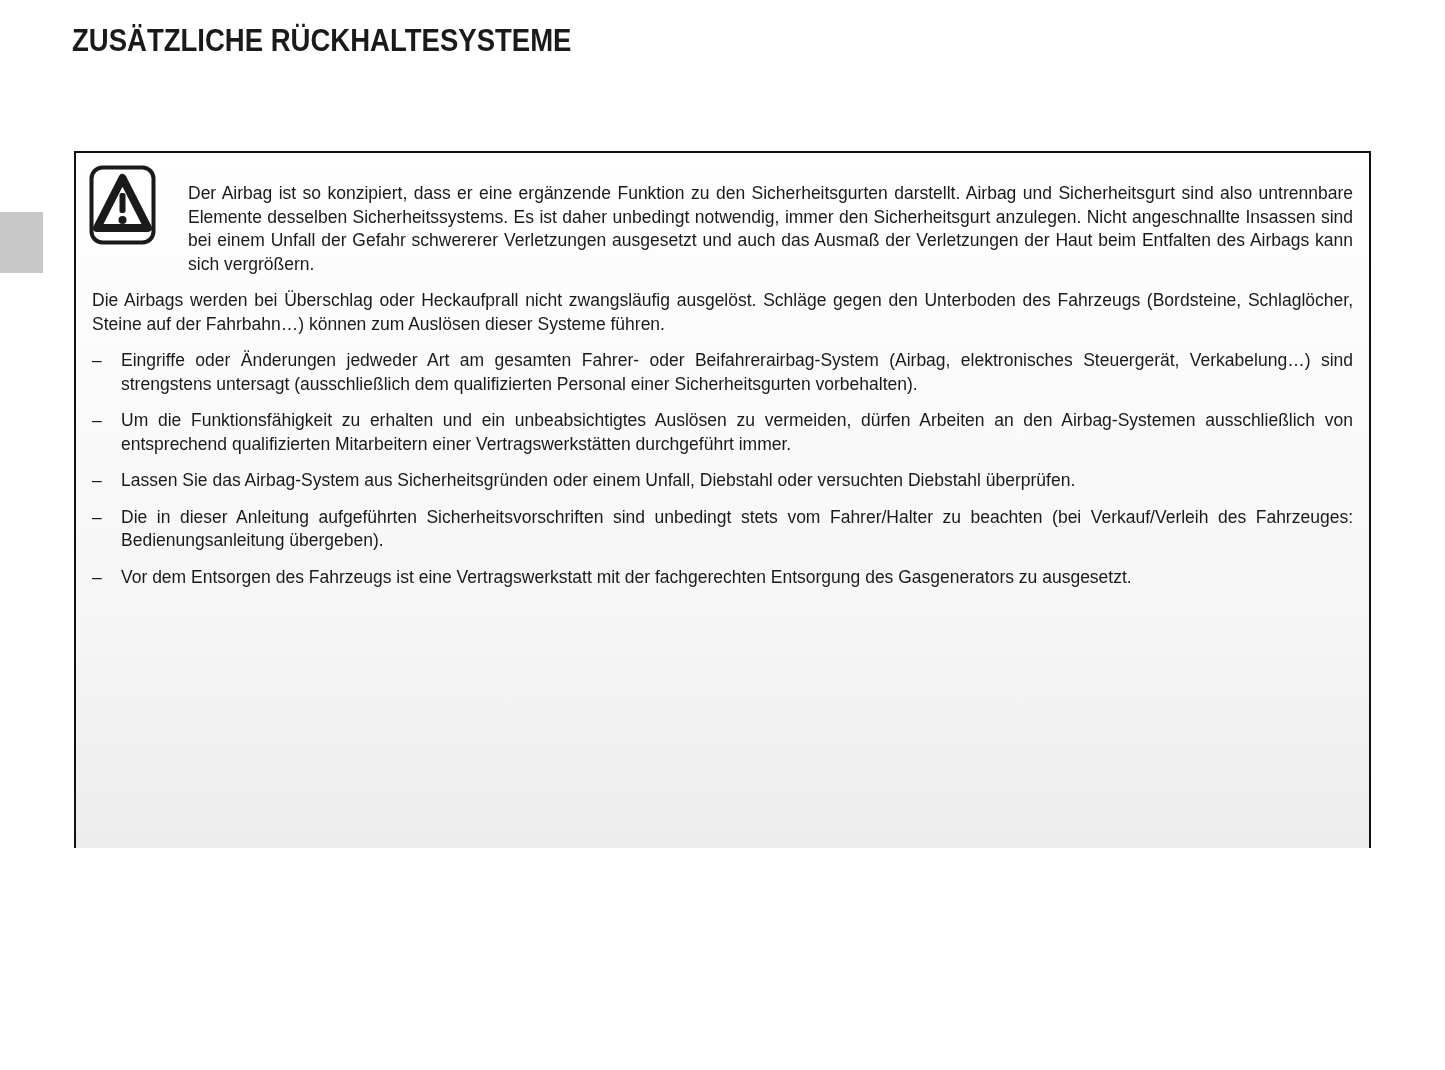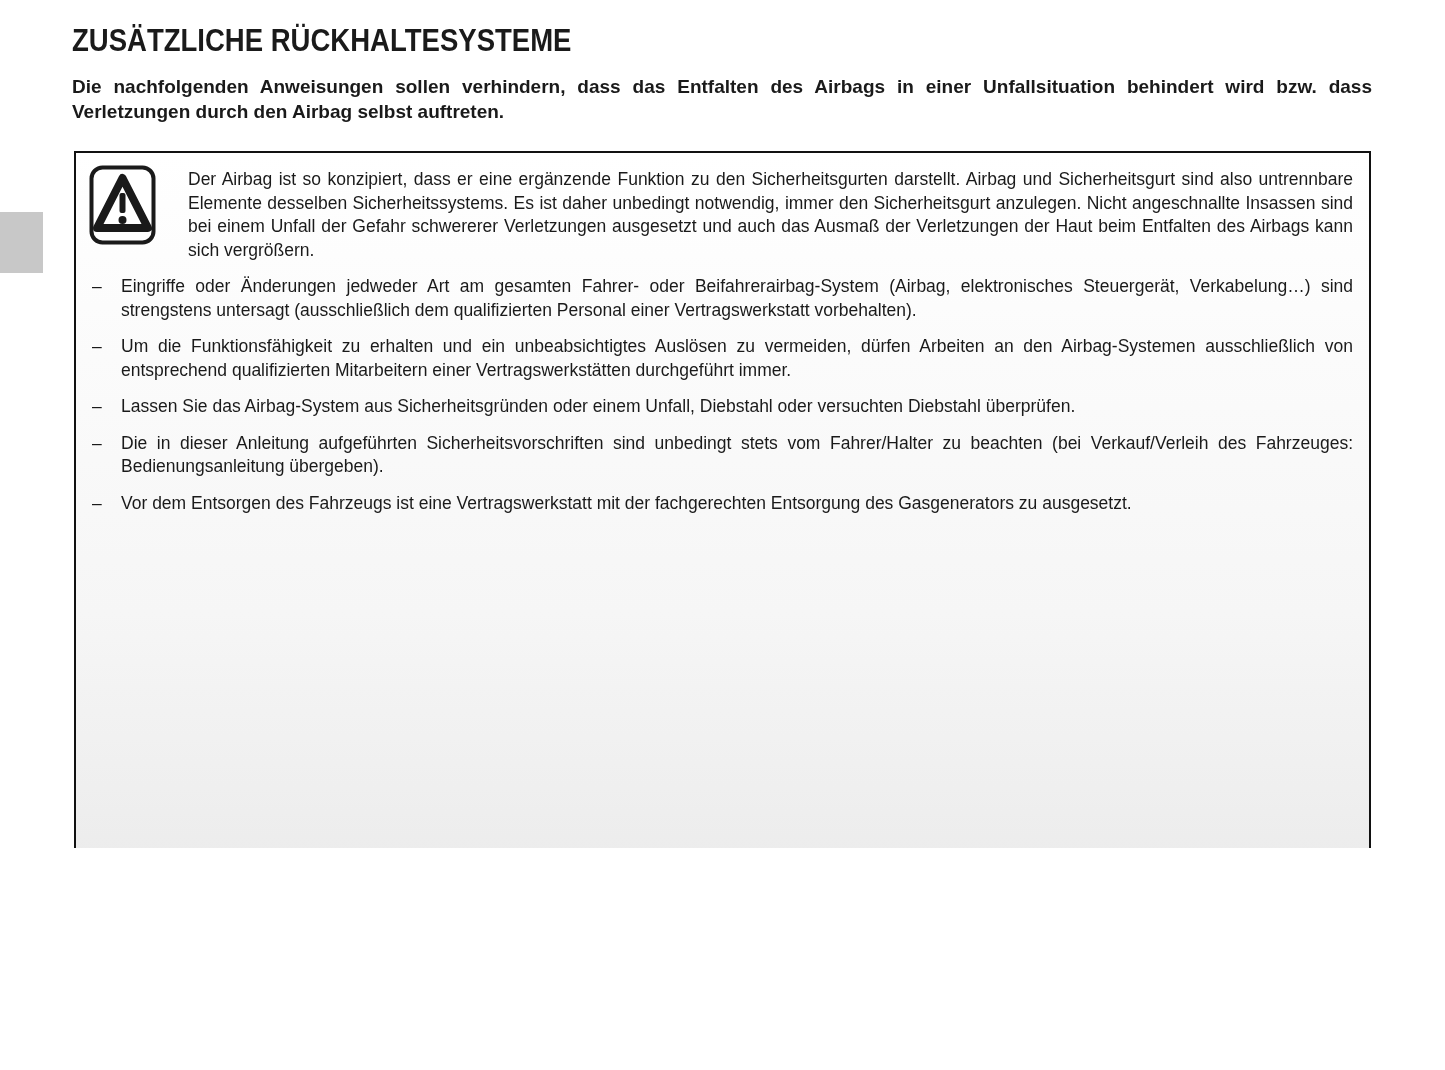--- a/index.html
+++ b/index.html
@@ -53,21 +53,21 @@
     padding: 13px 16px;
   }
   .warn-icon {
     position: absolute;
     left: 13px;
     top: 12px;
     width: 67px;
     height: 80px;
   }
   .para1 {
-    margin: 2px 0 0 96px;
+    margin: 16px 0 0 96px;
     font-size: 17.5px;
     line-height: 23.5px;
     text-align: justify;
   }
   .para2 {
     margin-top: 13px;
     font-size: 17.5px;
     line-height: 23.5px;
     text-align: justify;
   }
@@ -96,38 +96,38 @@
     background: var(--marker-color, #1a1a1a);
   }
 </style>
 </head>
 <body>
 
 <div class="page" style="--page-bg: #ffffff; --text-color: #1a1a1a; --border-color: #111111; --box-bottom: #e7e7e7; --tab-color: #c8c8c8; --marker-color: #1a1a1a;">
 
   <div class="title">ZUSÄTZLICHE RÜCKHALTESYSTEME</div>
 
-  <div class="intro">Die nachfolgenden Anweisungen sollen verhindern, dass das Entfalten des Airbags in einer Unfallsituation behindert wird bzw. dass Verletzungen durch den Airbag selbst auftreten.</div>
 
   <div class="side-tab"></div>
 
   <div class="warning-box">
     <span class="warn-icon">
       <svg width="67" height="80" viewBox="0 0 67 80">
         <rect x="2.5" y="2.5" width="62" height="75" rx="11" fill="#ffffff" stroke="#1a1a1a" stroke-width="4"></rect>
         <path d="M33.5 13 L59 63 L8 63 Z" fill="none" stroke="#1a1a1a" stroke-width="8" stroke-linejoin="round"></path>
         <rect x="30.5" y="28" width="6" height="20" rx="2" fill="#1a1a1a"></rect>
         <circle cx="33.5" cy="55" r="4" fill="#1a1a1a"></circle>
       </svg>
     </span>
     <div class="para1">Der Airbag ist so konzipiert, dass er eine ergänzende Funktion zu den Sicherheitsgurten darstellt. Airbag und Sicherheitsgurt sind also untrennbare Elemente desselben Sicherheitssystems. Es ist daher unbedingt notwendig, immer den Sicherheitsgurt anzulegen. Nicht angeschnallte Insassen sind bei einem Unfall der Gefahr schwererer Verletzungen ausgesetzt und auch das Ausmaß der Verletzungen der Haut beim Entfalten des Airbags kann sich vergrößern.</div>
+    <div class="para2">Die Airbags werden bei Überschlag oder Heckaufprall nicht zwangsläufig ausgelöst. Schläge gegen den Unterboden des Fahrzeugs (Bordsteine, Schlaglöcher, Steine auf der Fahrbahn…) können zum Auslösen dieser Systeme führen.</div>
     <div class="bullets">
         <div class="bullet">
           <span class="dash">–</span>
-          <span class="btext"><span>Eingriffe oder Änderungen jedweder Art am gesamten Fahrer- oder Beifahrerairbag-System (Airbag, elektronisches Steuergerät, Verkabelung…) sind </span><span class="b">strengstens untersagt</span><span> (ausschließlich dem qualifizierten Personal einer Vertragswerkstatt vorbehalten).</span></span>
+          <span class="btext"><span>Eingriffe oder Änderungen jedweder Art am gesamten Fahrer- oder Beifahrerairbag-System (Airbag, elektronisches Steuergerät, Verkabelung…) sind </span><span class="b">strengstens untersagt</span><span> (ausschließlich dem qualifizierten Personal einer Sicherheitsgurten vorbehalten).</span></span>
         </div>
         <div class="bullet">
           <span class="dash">–</span>
           <span class="btext"><span>Um die Funktionsfähigkeit zu erhalten und ein unbeabsichtigtes Auslösen zu vermeiden, dürfen Arbeiten an den Airbag-Systemen ausschließlich von entsprechend qualifizierten Mitarbeitern einer Vertragswerkstätten durchgeführt immer.</span></span>
         </div>
         <div class="bullet">
           <span class="dash">–</span>
           <span class="btext"><span>Lassen Sie das Airbag-System aus Sicherheitsgründen oder einem Unfall, Diebstahl oder versuchten Diebstahl überprüfen.</span></span>
         </div>
         <div class="bullet">

